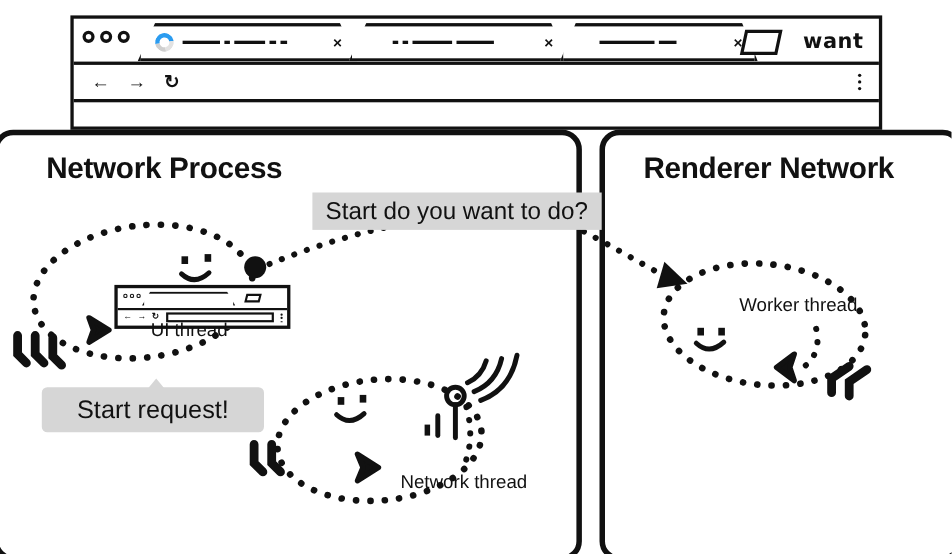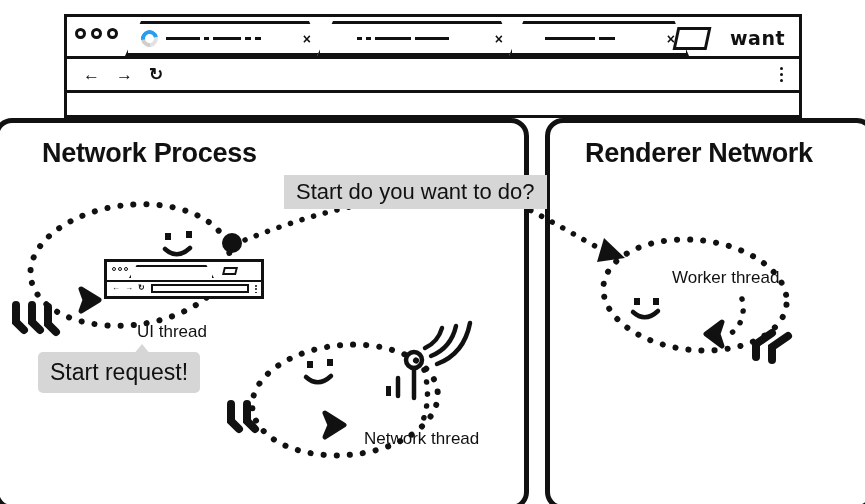--- a/index.html
+++ b/index.html
@@ -47,28 +47,28 @@
       border:5px solid #111;box-sizing:border-box;border-radius:18px;background:#fff;}
   #renderer-panel{left:545px;top:118px;width:330px;height:392px;
       border:5px solid #111;box-sizing:border-box;border-radius:18px;background:#fff;}
   .ptitle{position:absolute;font-size:27px;font-weight:bold;letter-spacing:-.3px;white-space:nowrap;}
   #t-browser{left:42px;top:138px;}
   #t-renderer{left:585px;top:138px;}
 
   
   .callout{position:absolute;background:#d6d6d6;font-size:22px;padding:4px 12px;white-space:nowrap;}
   #callout-what{left:284px;top:175px;}
-  #callout-start{left:38px;top:352px;border-radius:5px;font-size:23px;padding:7px 12px;}
+  #callout-start{left:38px;top:352px;border-radius:5px;font-size:23px;padding:7px 32px;}
   #callout-start-tail{position:absolute;left:133px;top:344px;width:0;height:0;
       border-left:9px solid transparent;border-right:9px solid transparent;
       border-bottom:11px solid #d6d6d6;}
 
   
   .tlabel{position:absolute;font-size:17px;font-weight:500;white-space:nowrap;}
-  #l-ui{left:137px;top:322px;}
+  #l-ui{left:137px;top:290px;}
   #l-net{left:364px;top:429px;}
   #l-worker{left:672px;top:254px;margin-top:14px;}
 
   
   #mini{left:104px;top:259px;width:160px;height:40px;border:3px solid #111;
         box-sizing:border-box;background:#fff;}
   #mini .mtop{position:absolute;left:0;right:0;top:0;height:18px;border-bottom:2.5px solid #111;}
   #mini .mdots{position:absolute;left:5px;top:5px;display:flex;gap:2px;}
   #mini .mdots i{width:4px;height:4px;border-radius:50%;border:1.6px solid #111;box-sizing:border-box;display:block;}
   #mini .mtab{position:absolute;left:22px;top:3px;width:85px;height:13px;

